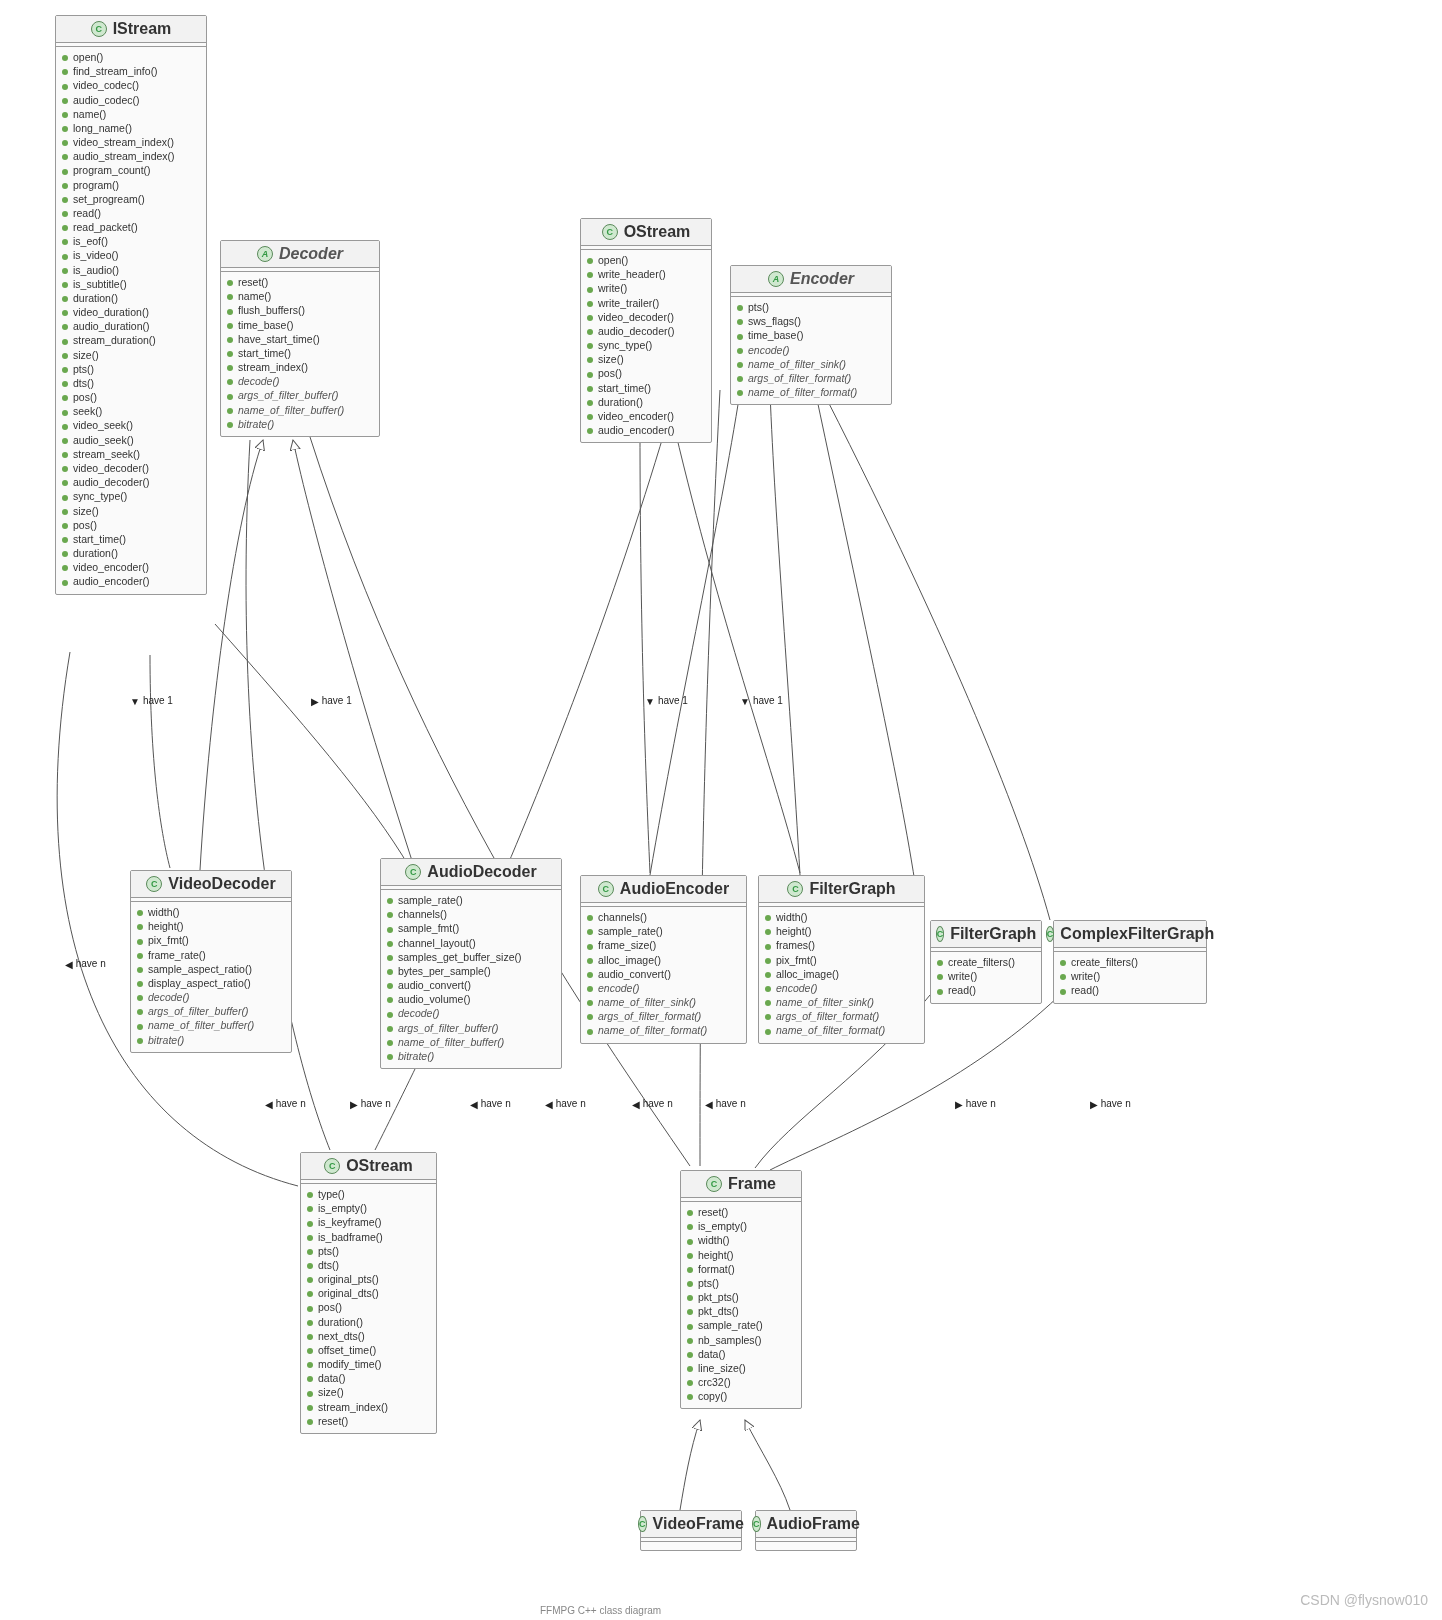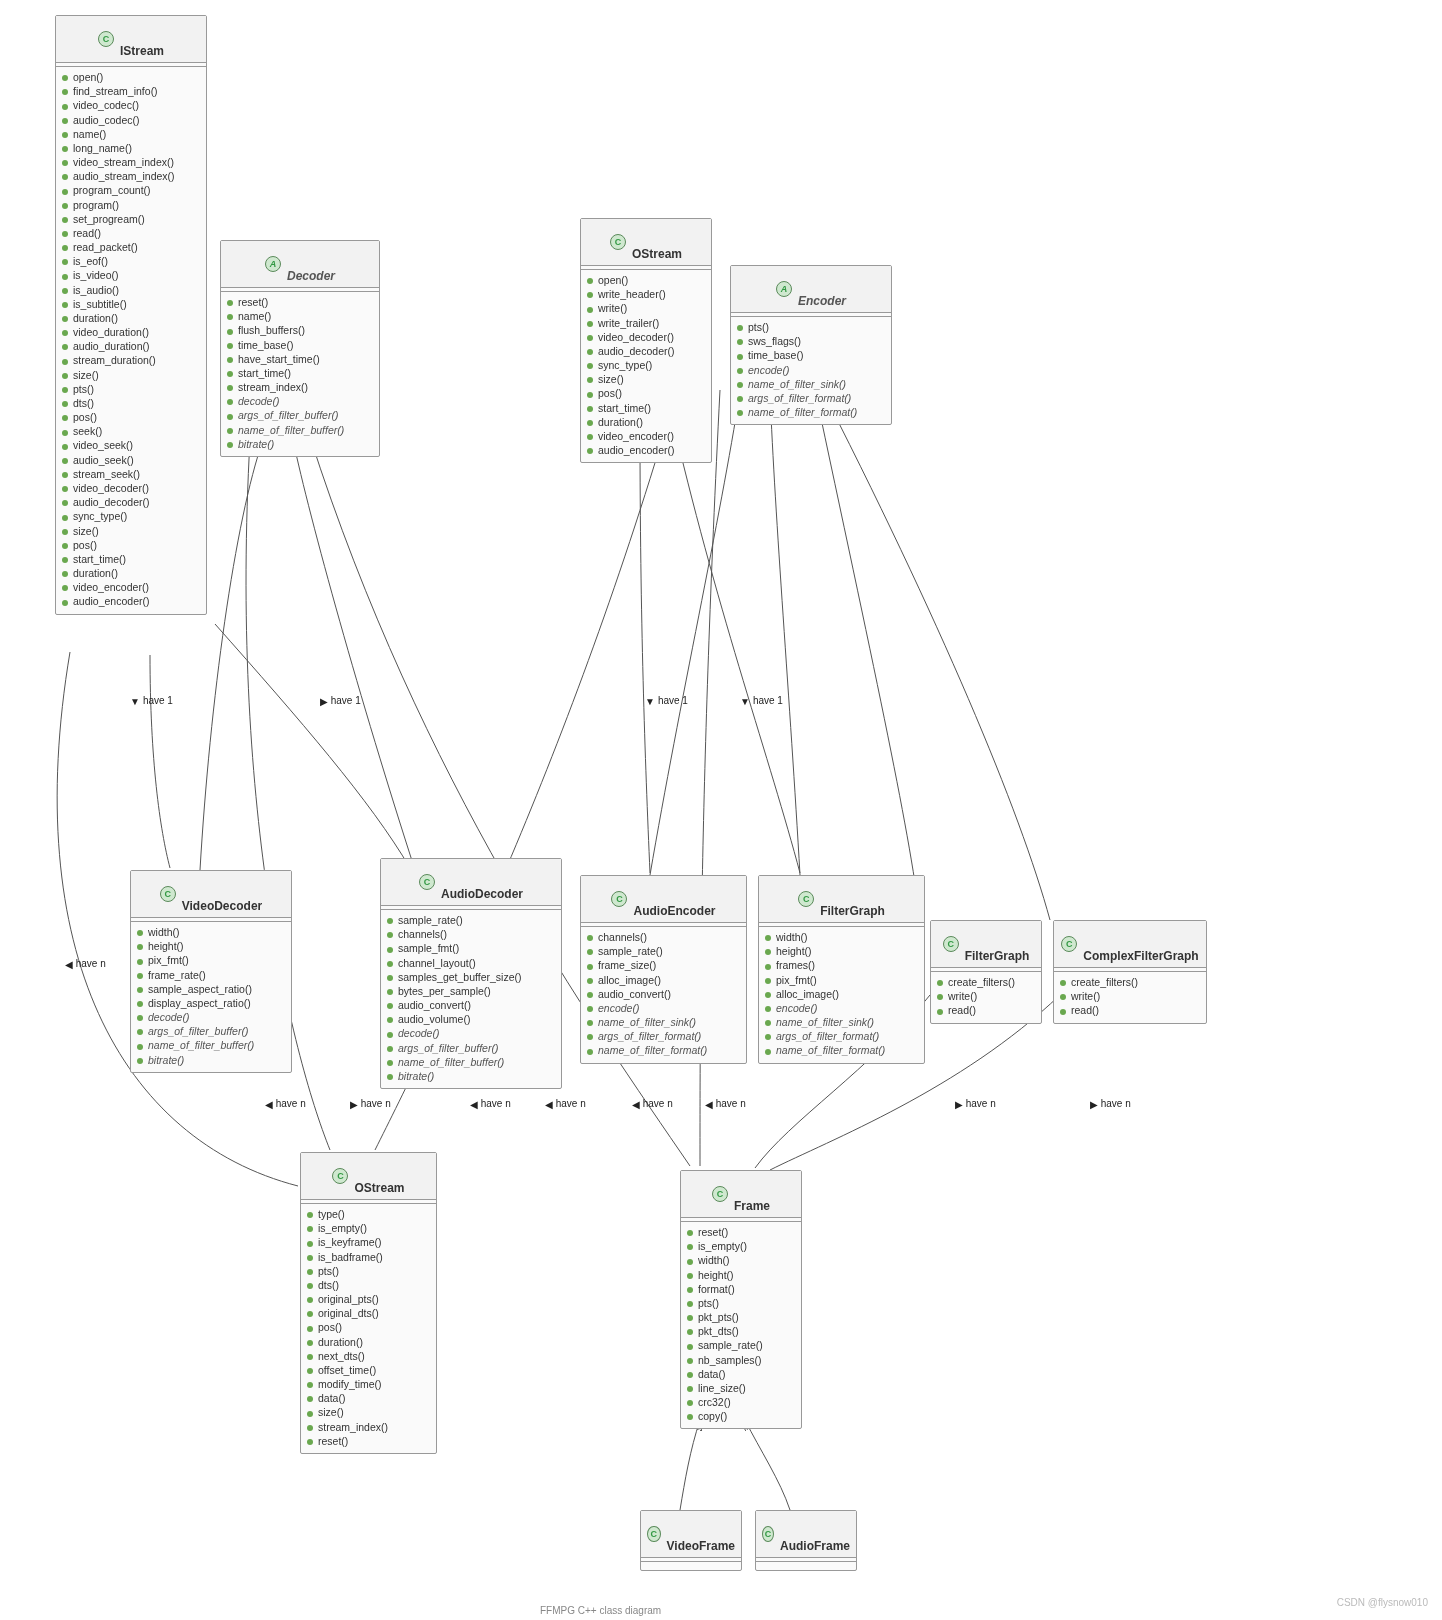--- a/index.html
+++ b/index.html
@@ -50,22 +50,21 @@
     justify-content: center;
     font-weight: bold;
     font-size: 9px;
     color: #394;
   }
   .cls .ico.abs {
     font-style: italic;
   }
   .cls .title {
     font-weight: bold;
-    font-size: 12px;
-    margin-top: 24px;
+    font-size: 16px;
   }
   .cls .title.abstract {
     font-style: italic;
     color: #555;
   }
   .cls .sep {
     height: 3px;
     border-bottom: 1px solid #999;
   }
   .cls .members {
@@ -98,21 +97,21 @@
   }
   .caption {
     position: absolute;
     font-size: 10px;
     color: #888;
   }
   .watermark {
     position: absolute;
     right: 14px;
     bottom: 12px;
-    font-size: 10px;
+    font-size: 14px;
     color: #bbb;
   }
 </style>
 </head>
 <body>
 
 <div class="canvas">
 <svg class="edges">
   <defs>
     <marker id="tri" markerWidth="12" markerHeight="12" refX="10" refY="5" orient="auto">
@@ -426,21 +425,21 @@
 <div class="cls" style="left:755px; top:1510px; width:100px;">
   <div class="header">
         <span class="ico">C</span>
         <span class="title">AudioFrame</span>
       </div>
   <div class="sep"></div>
   <div class="members"></div>
 </div>
 
 <div class="edge-label" style="left:130px; top:695px;"><span class="arrowlbl">▼</span><span>have 1</span></div>
-<div class="edge-label" style="left:304px; top:695px;padding-left:16px;"><span class="arrowlbl">▶</span><span>have 1</span></div>
+<div class="edge-label" style="left:295px; top:695px;padding-left:16px;"><span class="arrowlbl">▶</span><span>have 1</span></div>
 <div class="edge-label" style="left:645px; top:695px;"><span class="arrowlbl">▼</span><span>have 1</span></div>
 <div class="edge-label" style="left:740px; top:695px;"><span class="arrowlbl">▼</span><span>have 1</span></div>
 
 <div class="edge-label" style="left:65px; top:958px;"><span class="arrowlbl">◀</span><span>have n</span></div>
 <div class="edge-label" style="left:265px; top:1098px;"><span class="arrowlbl">◀</span><span>have n</span></div>
 <div class="edge-label" style="left:350px; top:1098px;"><span class="arrowlbl">▶</span><span>have n</span></div>
 <div class="edge-label" style="left:470px; top:1098px;"><span class="arrowlbl">◀</span><span>have n</span></div>
 <div class="edge-label" style="left:545px; top:1098px;"><span class="arrowlbl">◀</span><span>have n</span></div>
 <div class="edge-label" style="left:632px; top:1098px;"><span class="arrowlbl">◀</span><span>have n</span></div>
 <div class="edge-label" style="left:705px; top:1098px;"><span class="arrowlbl">◀</span><span>have n</span></div>

